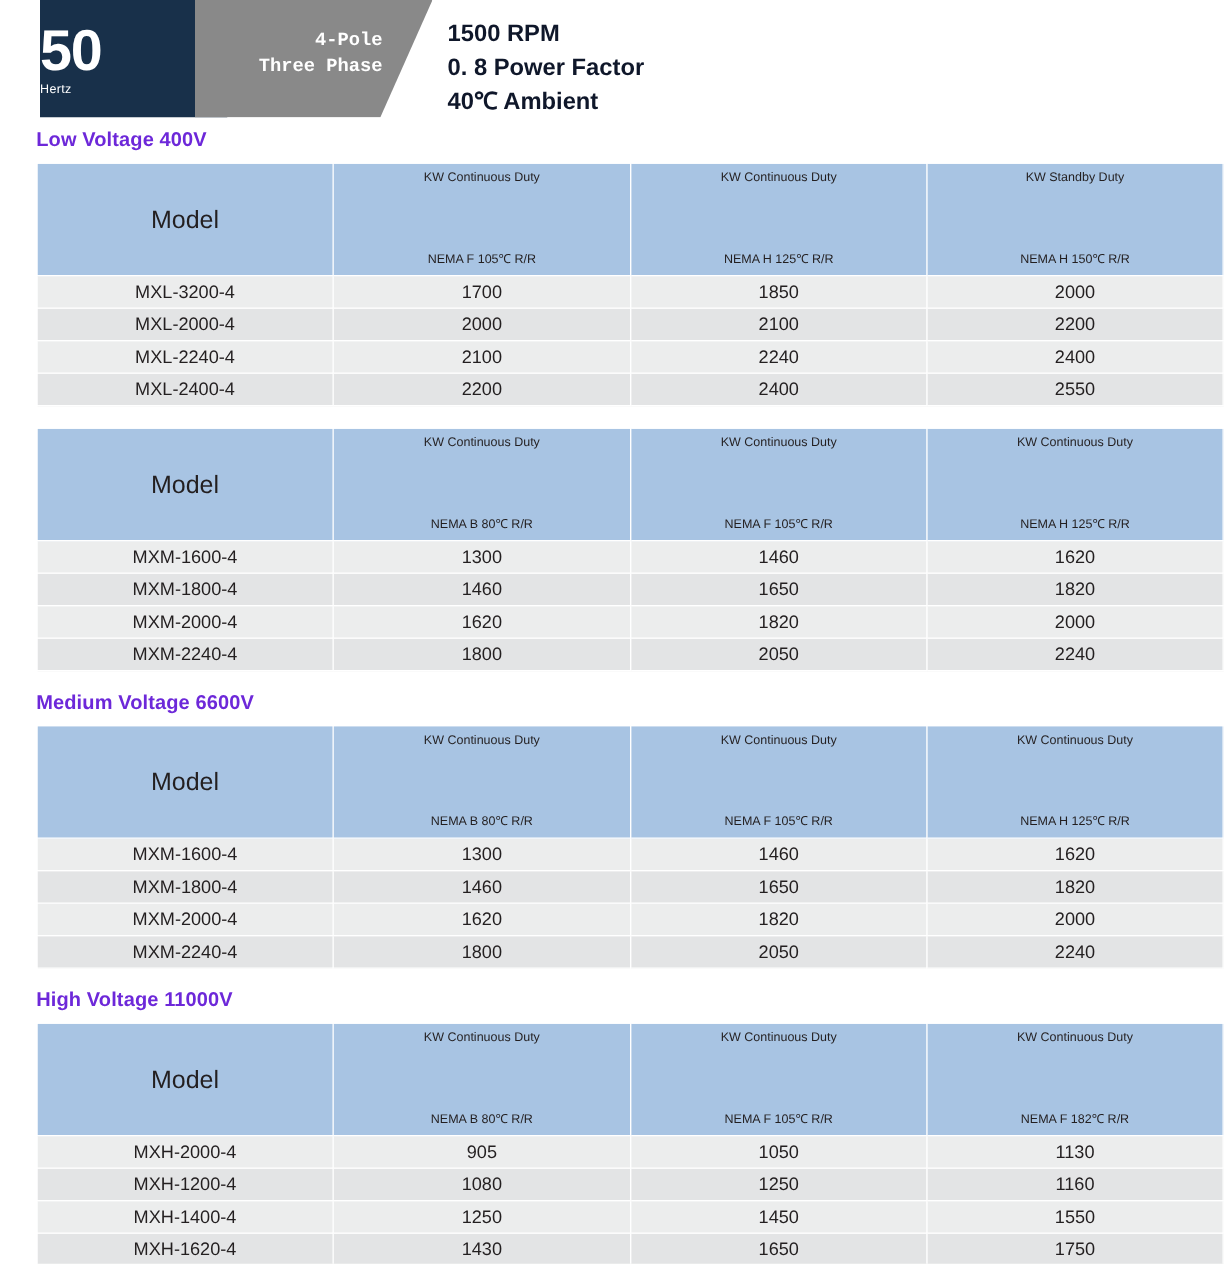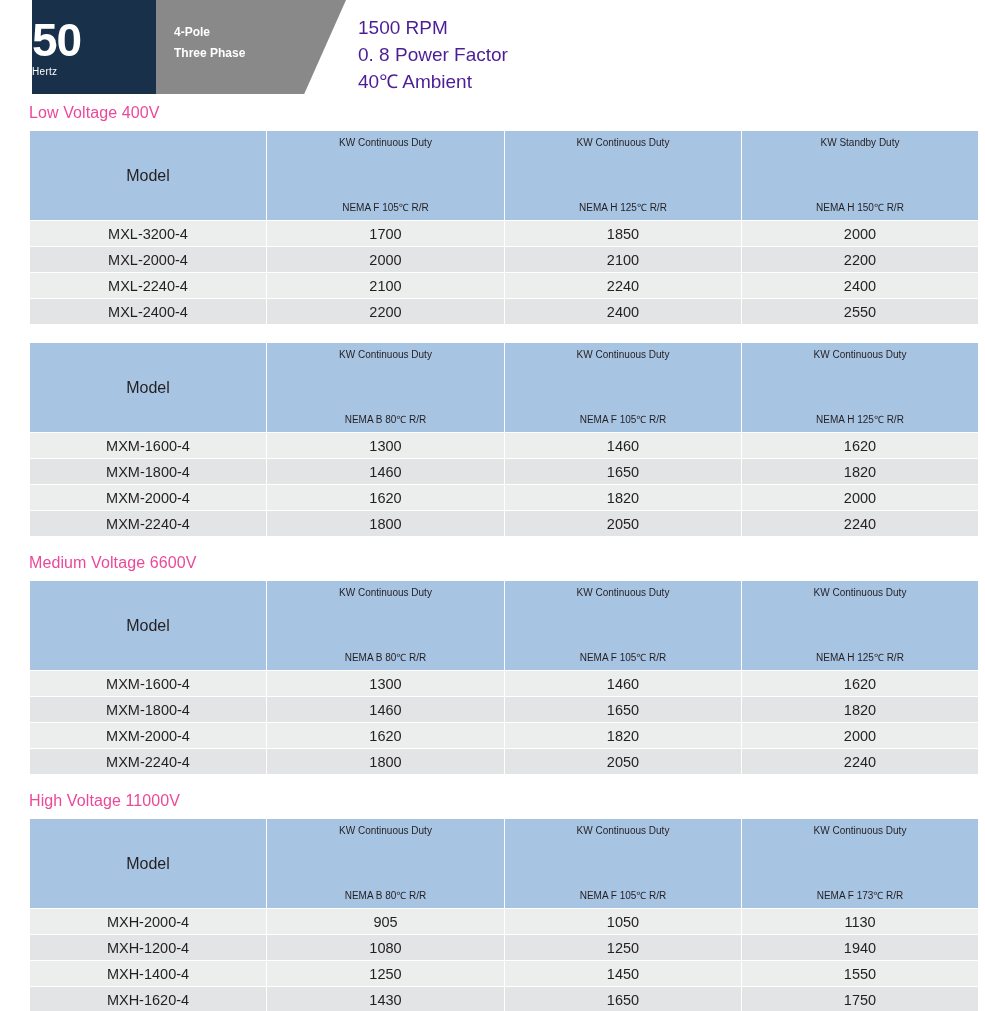--- a/index.html
+++ b/index.html
@@ -54,46 +54,47 @@
     height: 94px;
     background: #898989;
     clip-path: polygon(0 0, 100% 0, 78% 100%, 0 100%);
     color: #ffffff;
   }
   .banner-gray .lines {
     position: absolute;
     left: 18px;
     top: 22px;
     width: 132px;
-    text-align: left;
-    font-size: 12px;
+    text-align: right;
+    font-size: 15px;
     font-weight: bold;
     line-height: 21px;
+    font-family: Liberation Mono, monospace;
   }
   .header-specs {
     position: absolute;
     left: 358px;
     top: 14px;
     font-size: 19px;
     line-height: 27px;
-    color: #4c1d95;
-    font-weight: normal;
+    color: #0f172a;
+    font-weight: bold;
   }
 
   
   .content {
     padding: 0 18px;
   }
   .section {
     margin-bottom: 6px;
   }
   .section-title {
     font-size: 16px;
-    font-weight: normal;
-    color: #ec4899;
+    font-weight: bold;
+    color: #6d28d9;
     margin: 0 0 8px 11px;
     letter-spacing: 0.1px;
   }
   table {
     border-collapse: collapse;
     width: 949px;
     margin-left: 11px;
     table-layout: fixed;
   }
   th, td {
@@ -104,21 +105,21 @@
   }
   thead th {
     background: #a8c4e3;
     font-weight: normal;
     height: 50px;
     line-height: 20px;
     padding: 2px 4px;
     font-size: 10px;
   }
   thead th.model-head {
-    font-size: 16px;
+    font-size: 20px;
   }
   tbody td {
     background: #eceded;
     height: 23px;
     padding: 1px 4px;
     font-size: 14.5px;
   }
   tbody tr:nth-child(even) td {
     background: #e3e4e5;
   }
@@ -346,36 +347,36 @@
           <th>
             <span class="th-l1">KW Continuous Duty</span>
             <span class="th-l2">NEMA B  80℃ R/R</span>
           </th>
           <th>
             <span class="th-l1">KW Continuous Duty</span>
             <span class="th-l2">NEMA F  105℃ R/R</span>
           </th>
           <th>
             <span class="th-l1">KW Continuous Duty</span>
-            <span class="th-l2">NEMA F 173℃ R/R</span>
+            <span class="th-l2">NEMA F 182℃ R/R</span>
           </th>
         </tr>
       </thead>
       <tbody>
         <tr>
           <td>MXH-2000-4</td>
           <td>905</td>
           <td>1050</td>
           <td>1130</td>
         </tr>
         <tr>
           <td>MXH-1200-4</td>
           <td>1080</td>
           <td>1250</td>
-          <td>1940</td>
+          <td>1160</td>
         </tr>
         <tr>
           <td>MXH-1400-4</td>
           <td>1250</td>
           <td>1450</td>
           <td>1550</td>
         </tr>
         <tr>
           <td>MXH-1620-4</td>
           <td>1430</td>

